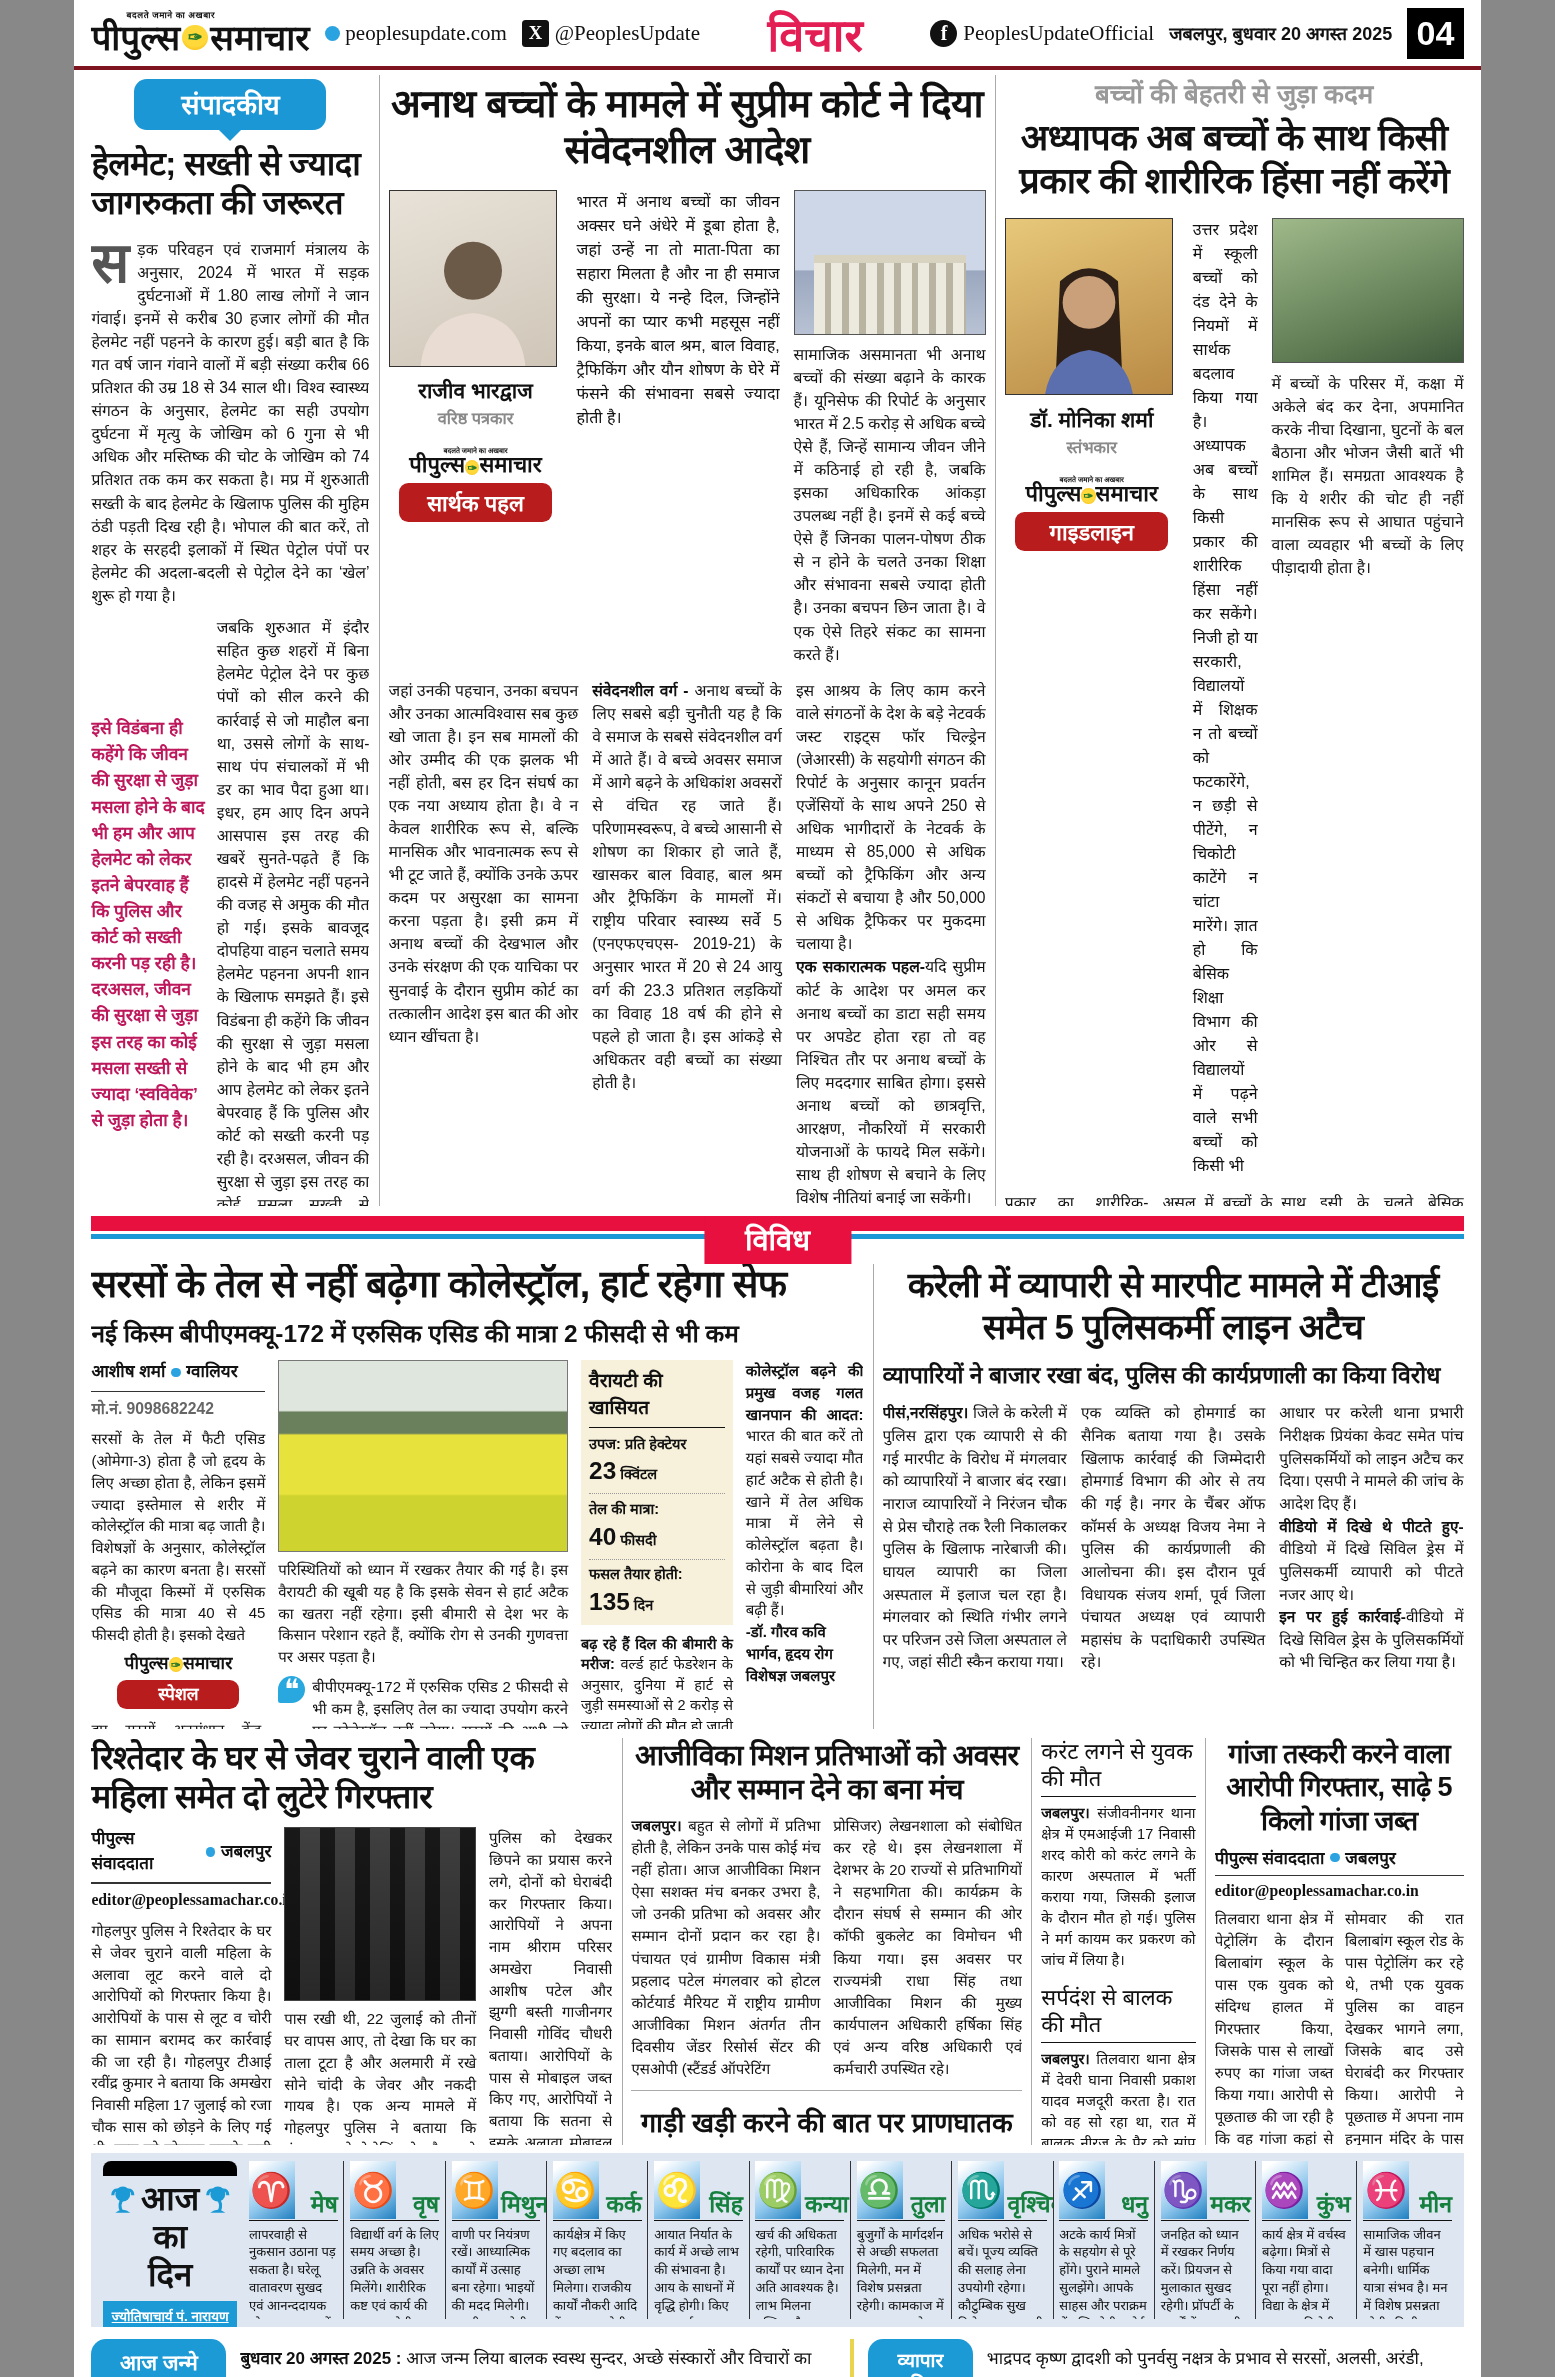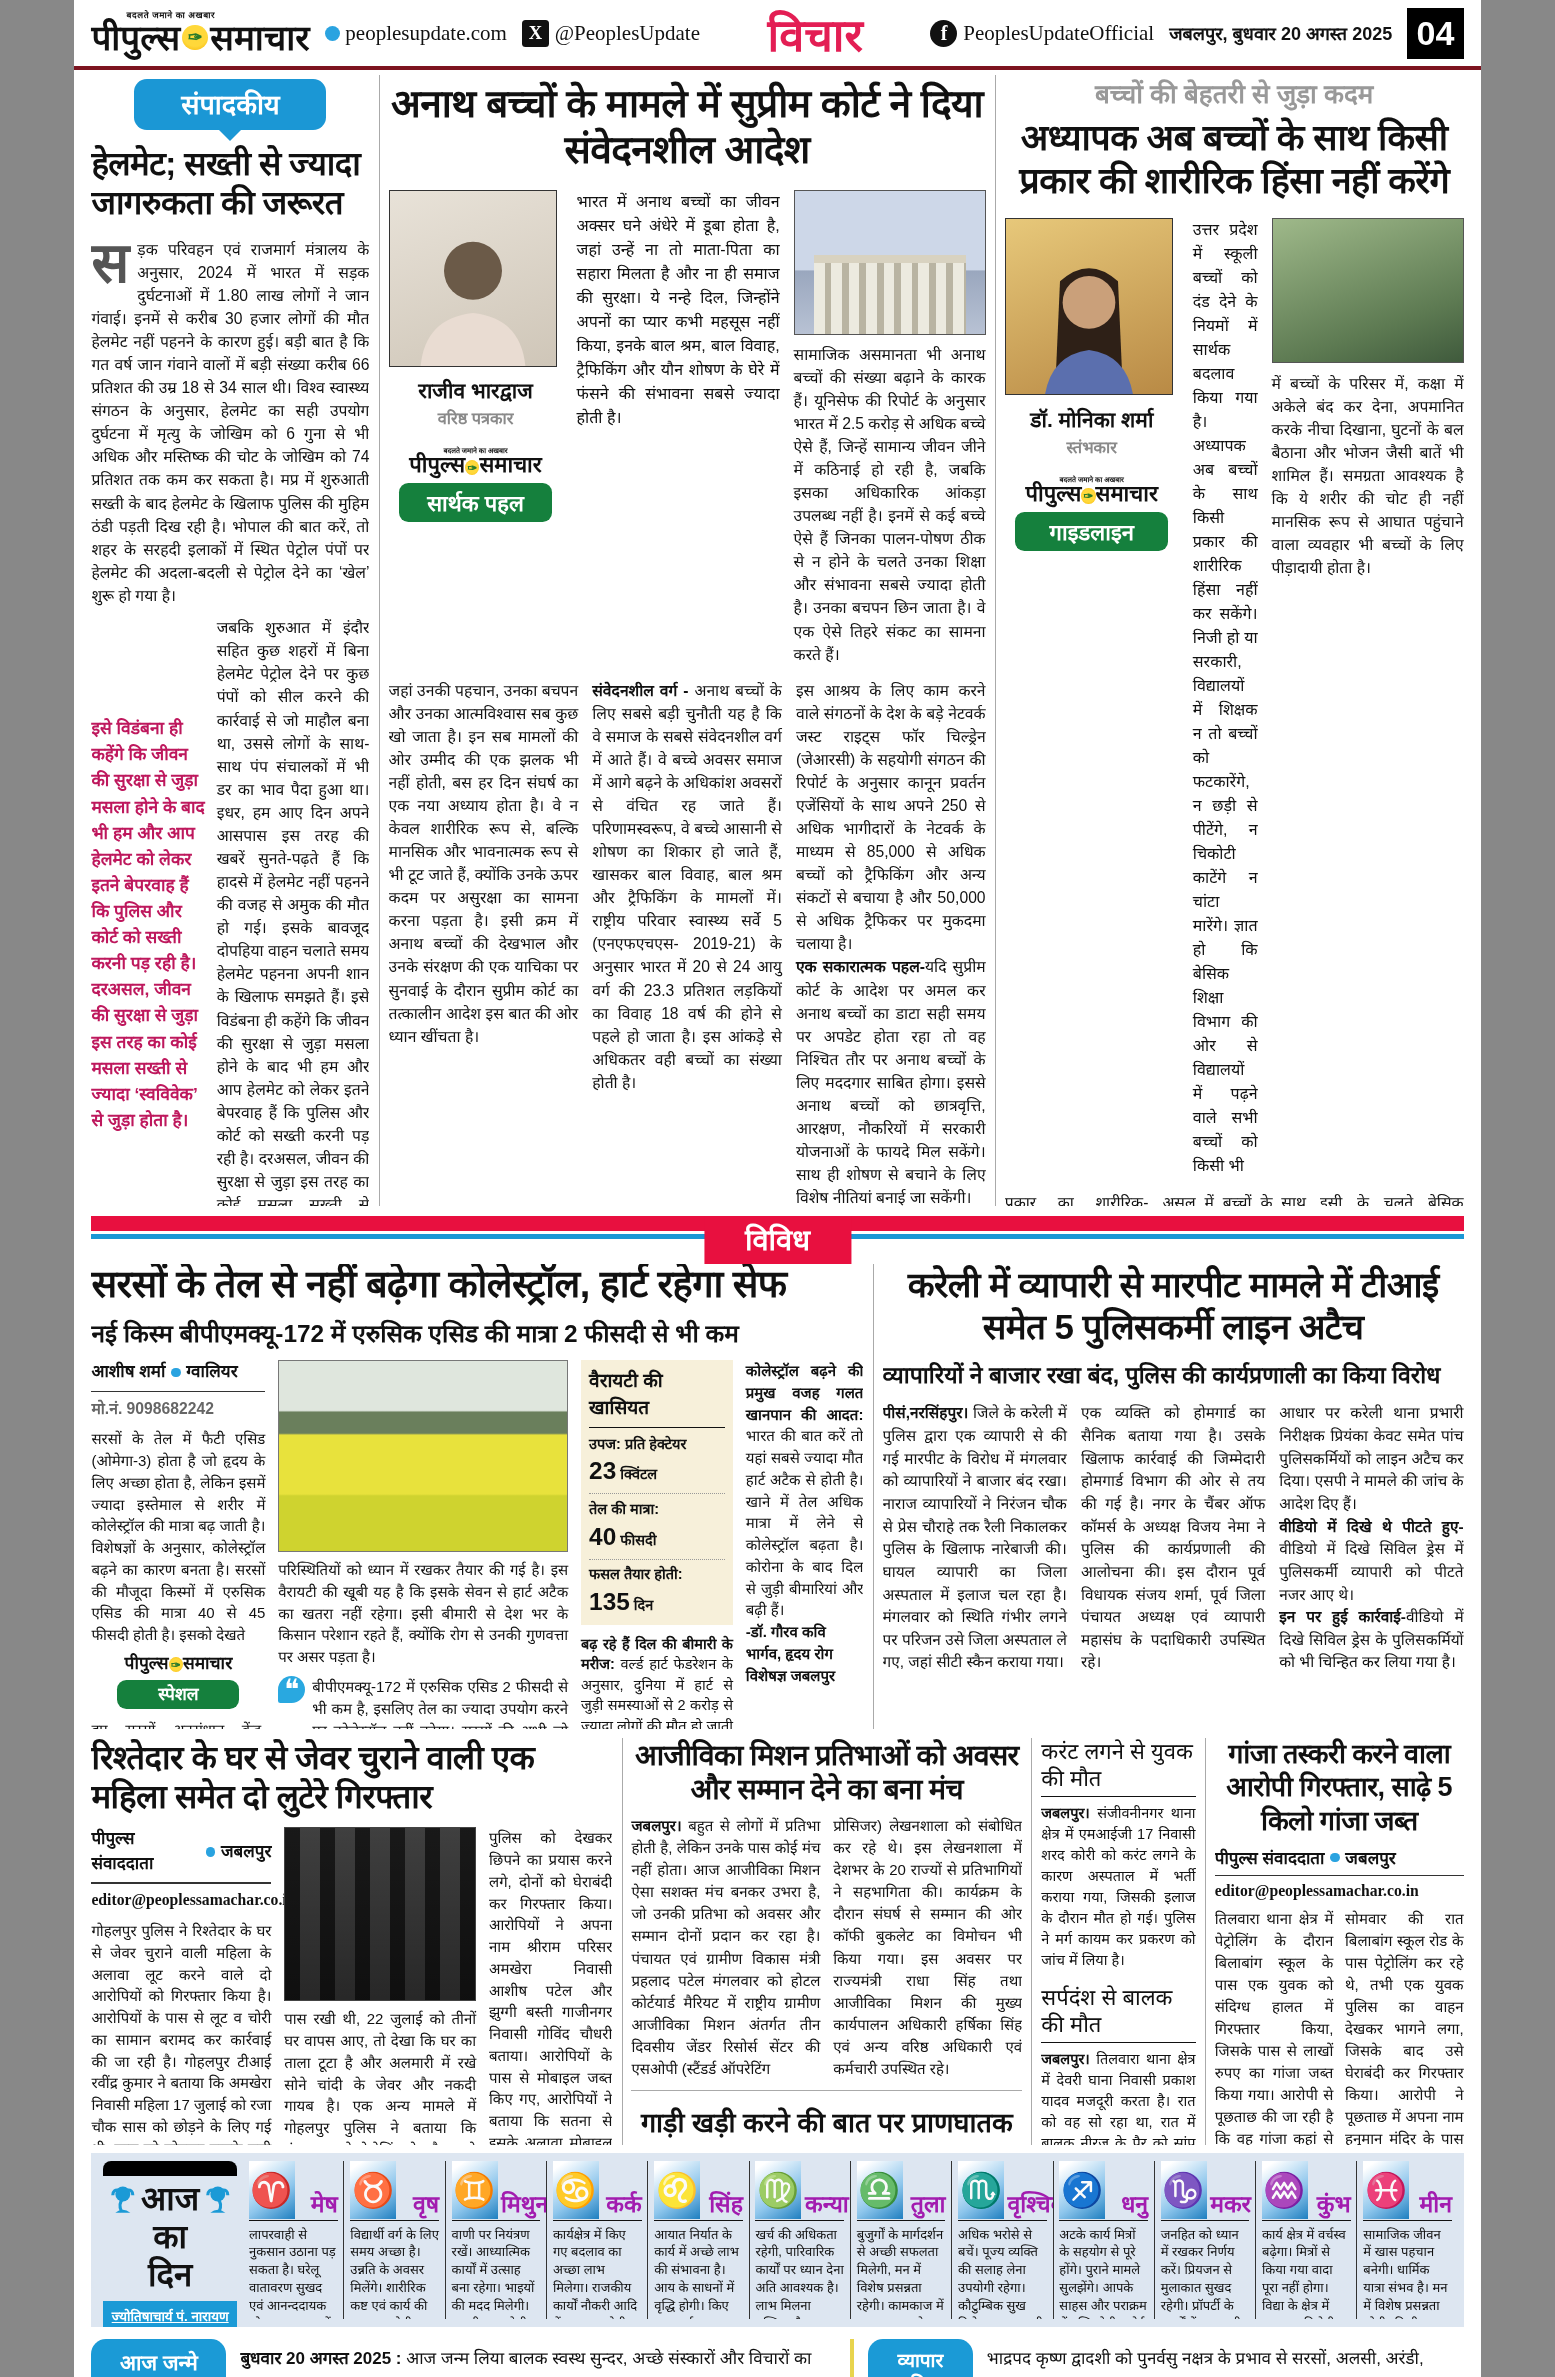--- a/index.html
+++ b/index.html
@@ -45,21 +45,21 @@
   .author-block { width:174px; text-align:center; flex-shrink:0; }
   .author-photo { width:168px; height:177px; border:0.6px solid #333; position:relative; overflow:hidden; }
   .ph-man { background:linear-gradient(160deg,#e8e2d8,#cfc6b8); }
   .ph-woman { background:linear-gradient(160deg,#e7c87a,#b98a45); }
   .silhouette { position:absolute; left:50%; bottom:-5.8px; transform:translateX(-50%); }
   .author-name { font-size:21px; font-weight:bold; margin-top:9.3px; }
   .author-role { font-size:16.3px; font-weight:bold; color:#8a8a8a; margin-top:3.5px; }
   .mini-logo { margin-top:17.4px; font-size:22px; font-weight:bold; line-height:1; }
   .mini-tagline { font-size:7px; font-weight:bold; }
   .mini-icon { color:#2a7a2a; background:radial-gradient(circle,#ffd83a 55%,#f5b000); border-radius:50%; font-size:11.6px; padding:1.2px 2.3px; }
-  .label-pill { background:#15803d; color:#fff; border-radius:9.3px; font-size:22px; font-weight:bold; padding:4.6px 0; width:88%; margin:7px auto 0 auto; }
+  .label-pill { background:#b91c1c; color:#fff; border-radius:9.3px; font-size:22px; font-weight:bold; padding:4.6px 0; width:88%; margin:7px auto 0 auto; }
   .lead-col { flex:1; font-size:16px; line-height:1.5; }
   .side-photo-col { width:192px; flex-shrink:0; font-size:15.7px; line-height:1.47; }
   .photo-frame { width:100%; border:0.6px solid #555; margin-bottom:8.1px; position:relative; overflow:hidden; }
   .sc-photo { height:145px; background:linear-gradient(180deg,#cdd7e8 55%,#9aa7be 56%,#b8c2d4); }
   .sc-pillars { position:absolute; bottom:0; left:10%; width:80%; height:55%; background:repeating-linear-gradient(90deg,#eceadf 0 10.5px,#b9b4a2 10.5px 17.4px); border-top:8.1px solid #d8d2c0; }
   .class-photo { height:145px; background:linear-gradient(160deg,#9fb98a,#5d7a52 70%,#3f5a3c); }
   .art-cols { display:flex; gap:14px; margin-top:12.8px; }
   .tcol { flex:1; font-size:15.7px; line-height:1.47; }
   .closing { font-weight:bold; }
   
@@ -141,21 +141,21 @@
   .astro-left { width:146px; flex-shrink:0; padding:0 5.8px; }
   .astro-topbar { height:15px; background:#000; border-radius:8.1px 8.1px 0 0; }
   .astro-title { text-align:center; font-size:33px; font-weight:bold; line-height:1.15; margin-top:4.6px; }
   .astro-title .row1 { display:flex; align-items:center; justify-content:center; gap:5.8px; }
   .ganesh { width:25.6px; height:30px; color:#1b9ad6; font-size:23px; }
   .astro-credit { background:#1b9ad6; color:#fff; font-size:13.4px; font-weight:bold; text-align:center; line-height:1.45; padding:5.8px 3.5px; margin-top:7px; text-decoration:underline; }
   .z-cell { flex:1; border-left:0.6px solid #333; padding:0 5.8px; overflow:hidden; }
   .z-cell.first { border-left:none; }
   .z-head { display:flex; align-items:flex-end; border-bottom:1.7px solid #111; padding-bottom:1.2px; }
   .z-icon { width:46px; height:58px; background:linear-gradient(145deg,#fff 10%,#8ec6ec 60%,#1f7fc0); display:flex; align-items:center; justify-content:center; font-size:34px; color:#0a0a0a; flex-shrink:0; }
-  .z-name { margin-left:auto; color:#a21caf; font-size:23px; font-weight:bold; padding-left:3.5px; }
+  .z-name { margin-left:auto; color:#15803d; font-size:23px; font-weight:bold; padding-left:3.5px; }
   .z-text { font-size:13px; line-height:1.38; margin-top:4.6px; }
   
   .bottom-strip { display:flex; align-items:flex-start; gap:14px; margin:12.8px 17.4px 0 17.4px; height:110px; overflow:hidden; }
   .pill-box { background:#1b9ad6; color:#fff; border-radius:15px; text-align:center; font-weight:bold; padding:9.3px 5.8px; line-height:1.3; }
   .birth-box { width:135px; font-size:21px; }
   .birth-text { flex:1.25; font-size:17px; line-height:1.7; padding-top:5.8px; }
   .ydiv { width:3.5px; background:#e8d44d; height:99px; }
   .trade-box { width:105px; font-size:19px; }
   .trade-text { flex:1; font-size:17px; line-height:1.7; padding-top:5.8px; }
   b.inline { font-weight:bold; }

